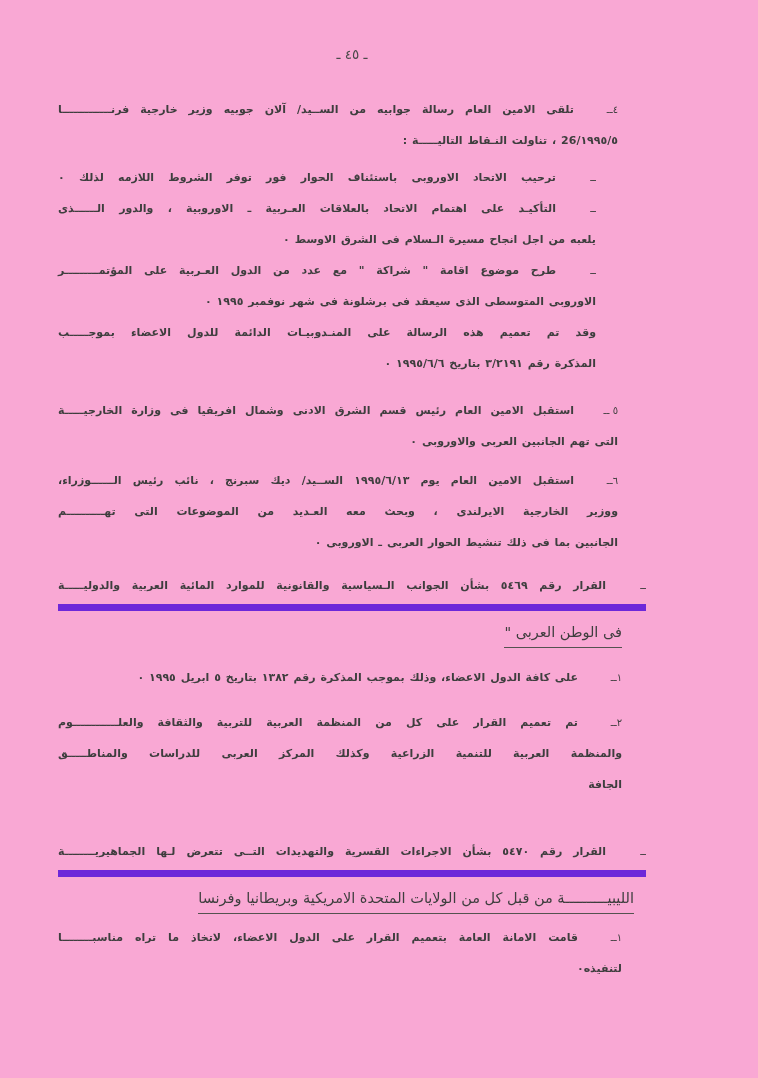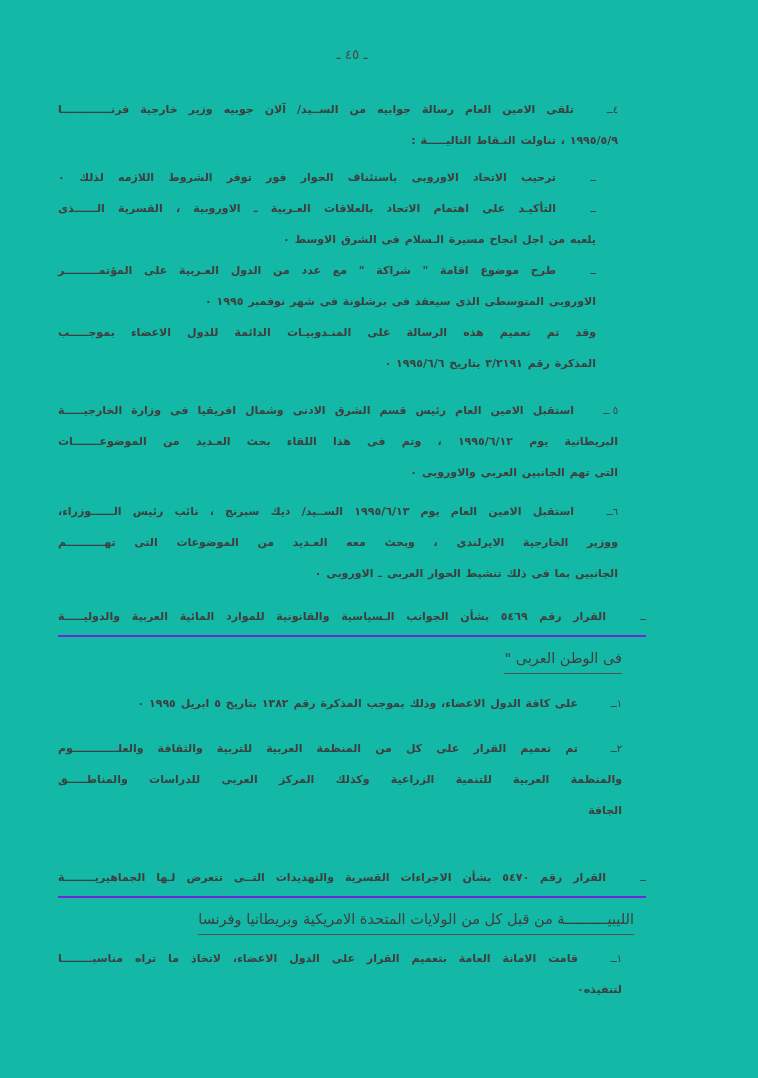--- a/index.html
+++ b/index.html
@@ -5,21 +5,21 @@
   html,body{margin:0;padding:0;}
   body{
     background:#e9e9e7;
     font-family:"DejaVu Sans", sans-serif;
   }
   .page{
     position:relative;
     width:758px;
     height:1078px;
     margin:0 auto;
-    background:#14b8a6;
+    background:#f9a8d4;
     color:#3e3e3e;
     direction:rtl;
     overflow:hidden;
     box-sizing:border-box;
     padding:46px 112px 20px 58px;
   }
   .pagenum{
     text-align:center;
     font-size:13.5px;
     letter-spacing:2px;
@@ -45,21 +45,21 @@
     padding-left:14px;
     white-space:nowrap;
   }
   
   .item{margin-right:28px;}
   .bullet{margin-right:50px;}
   .sub{margin-right:24px;}
   .m-item{min-width:30px;}
   .m-dash{min-width:26px;text-align:right;}
   .heading .ln.f{
-    border-bottom:2px solid #6d28d9;
+    border-bottom:7px solid #6d28d9;
     padding-bottom:3px;
   }
   .h-line2{margin-right:24px;line-height:31px;margin-top:5px;}
   .h-line2 .ul2{
     display:inline-block;
     font-size:14.5px;
     line-height:26px;
     border-bottom:1px solid #555250;
     padding-bottom:2px;
     color:#3e3e3e;
@@ -80,50 +80,49 @@
 </head>
 <body>
 
 <div class="page">
 
   <div class="pagenum">ـ  ٤٥  ـ</div>
 
   <div class="block item mt-item4">
     <span class="marker m-item">٤ــ</span>
     <div class="ln f">تلقى الامين العام رسالة جوابيه من الســيد/ آلان جوبيه وزير خارجية فرنـــــــــــــا</div>
-    <div class="ln e">١٩٩٥/٥/٩ ، تناولت النـقاط التاليـــــة :</div>
+    <div class="ln e">١٩٩٥/٥/26 ، تناولت النـقاط التاليـــــة :</div>
     <div class="clear"></div>
   </div>
 
   <div class="mt-bullets">
     <div class="block bullet">
       <span class="marker m-dash">ــ</span>
       <div class="ln f">ترحيب الاتحاد الاوروبى باستئناف الحوار فور توفر الشروط اللازمه لذلك ٠</div>
       <div class="clear"></div>
     </div>
     <div class="block bullet">
       <span class="marker m-dash">ــ</span>
-      <div class="ln f">التأكيـد على اهتمام الاتحاد بالعلاقات العـربية ـ الاوروبية ، القسرية الــــــذى</div>
+      <div class="ln f">التأكيـد على اهتمام الاتحاد بالعلاقات العـربية ـ الاوروبية ، والدور الــــــذى</div>
       <div class="ln e">يلعبه من اجل انجاح مسيرة الـسلام فى الشرق الاوسط ٠</div>
       <div class="clear"></div>
     </div>
     <div class="block bullet">
       <span class="marker m-dash">ــ</span>
       <div class="ln f">طرح موضوع اقامة " شراكة "  مع عدد من الدول العـربية على المؤتمـــــــــر</div>
       <div class="ln e">الاوروبى المتوسطى الذى سيعقد فى برشلونة فى شهر نوفمبر ١٩٩٥ ٠</div>
       <div class="ln f">وقد تم تعميم هذه الرسالة على المنـدوبيـات الدائمة للدول الاعضاء بموجـــــب</div>
       <div class="ln e">المذكرة رقم  ٣/٢١٩١  بتاريخ  ١٩٩٥/٦/٦ ٠</div>
       <div class="clear"></div>
     </div>
   </div>
 
   <div class="block item mt-item5">
     <span class="marker m-item">٥ ــ</span>
     <div class="ln f">استقبل الامين العام رئيس قسم الشرق الادنى وشمال افريقيا  فى وزارة الخارجيـــــة</div>
-    <div class="ln f">البريطانية يوم ١٩٩٥/٦/١٢ ، وتم فى هذا اللقاء  بحث العـديد من الموضوعـــــــات</div>
     <div class="ln e">التى تهم  الجانبين العربى والاوروبى ٠</div>
     <div class="clear"></div>
   </div>
 
   <div class="block item mt-item6">
     <span class="marker m-item">٦ــ</span>
     <div class="ln f">استقبل الامين العام يوم ١٩٩٥/٦/١٣ الســيد/ ديك سبرنج ، نائب رئيس الــــــوزراء،</div>
     <div class="ln f">ووزير الخارجية الايرلندى ، وبحث معه العـديد من الموضوعات التى تهــــــــــم</div>
     <div class="ln e">الجانبين بما فى ذلك تنشيط الحوار العربى ـ الاوروبى ٠</div>
     <div class="clear"></div>

